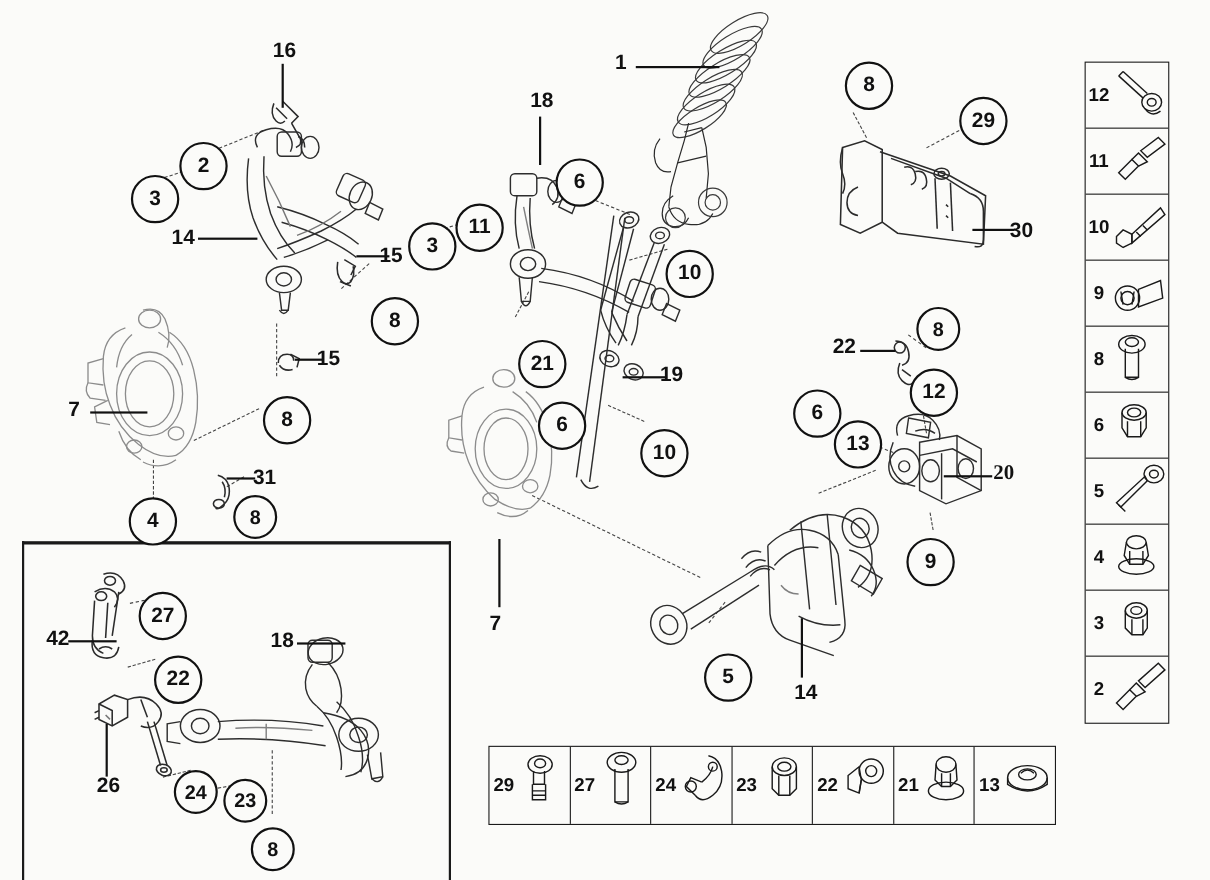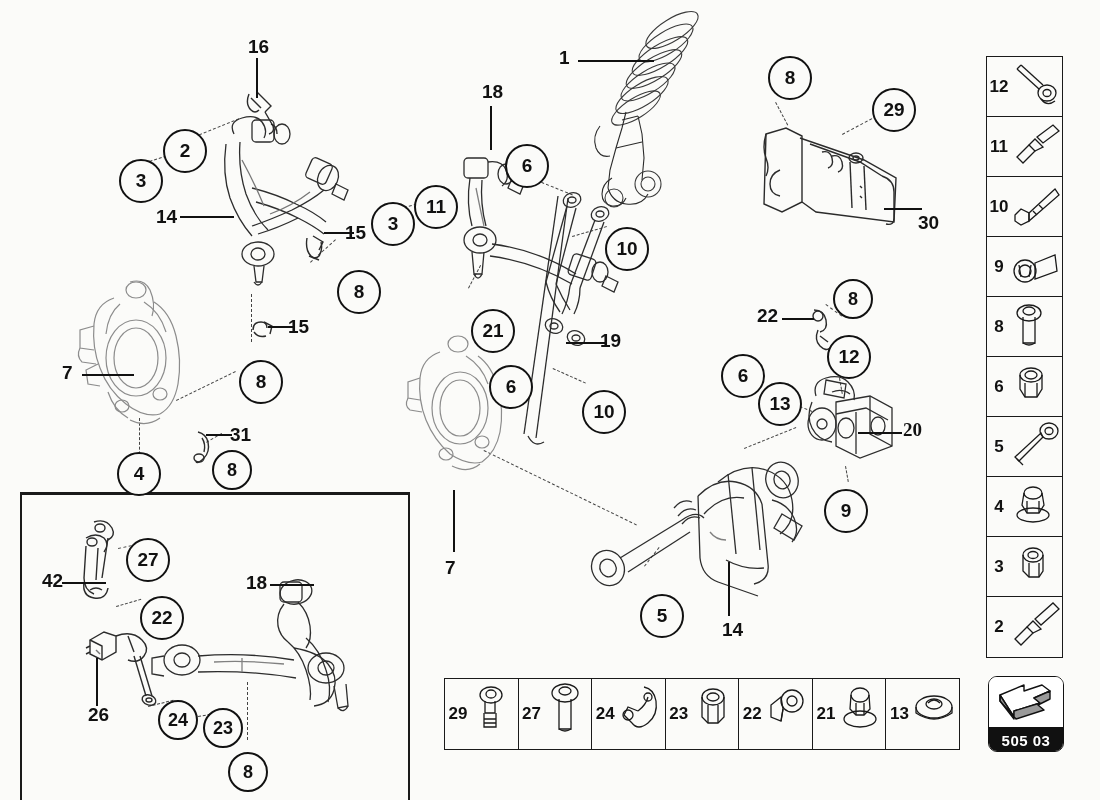--- a/index.html
+++ b/index.html
@@ -508,21 +508,21 @@
   <div class="callout" style="left:371px;top:202px;">3</div>
   <div class="callout" style="left:605px;top:227px;">10</div>
   <div class="callout" style="left:471px;top:309px;">21</div>
   <div class="plabel" style="left:600px;top:330px;">19</div>
   <div class="callout" style="left:489px;top:365px;">6</div>
   <div class="callout" style="left:582px;top:390px;">10</div>
   <div class="plabel" style="left:445px;top:557px;">7</div>
 
   <div class="callout" style="left:768px;top:56px;">8</div>
   <div class="callout" style="left:872px;top:88px;">29</div>
-  <div class="plabel" style="left:918px;top:212px;">30</div>
+  <div class="plabel" style="left:918px;top:199px;">30</div>
   <div class="plabel" style="left:757px;top:305px;">22</div>
   <div class="callout sm" style="left:833px;top:279px;">8</div>
   <div class="callout" style="left:827px;top:335px;">12</div>
   <div class="callout" style="left:721px;top:354px;">6</div>
   <div class="callout" style="left:758px;top:382px;">13</div>
   <div class="plabel" style="left:903px;top:419px;font-family:Liberation Serif, serif;">20</div>
   <div class="callout" style="left:824px;top:489px;">9</div>
   <div class="callout" style="left:640px;top:594px;">5</div>
   <div class="plabel" style="left:722px;top:619px;">14</div>
 
@@ -775,26 +775,14 @@
           <path d="M4 28 L4 34 q18 12 36 0 L40 28"></path>
           <ellipse cx="22" cy="25" rx="8" ry="5"></ellipse>
           <path d="M16 24 q6 -6 12 0"></path>
         </g>
           </svg>
       </div>
     </div>
 
   </div>
 
-  <div id="badge">
-    <div class="arrowbox">
-      <svg width="64" height="42" viewBox="0 0 64 42">
-        <g stroke="#111" stroke-width="1.4" stroke-linejoin="round">
-          <polygon points="6,14 30,4 30,10 48,4 56,10 40,17 46,22 20,30 20,36" fill="#ffffff"></polygon>
-          <polygon points="6,14 20,36 20,30 46,22 40,17 56,10 56,18 44,24 50,29 22,38 6,20" fill="#9a9a9a"></polygon>
-          <polyline points="6,14 6,20 20,38 20,36" fill="none"></polyline>
-        </g>
-      </svg>
-    </div>
-    <div class="code">505 03</div>
-  </div>
 
 </div>
 
 </body></html>

